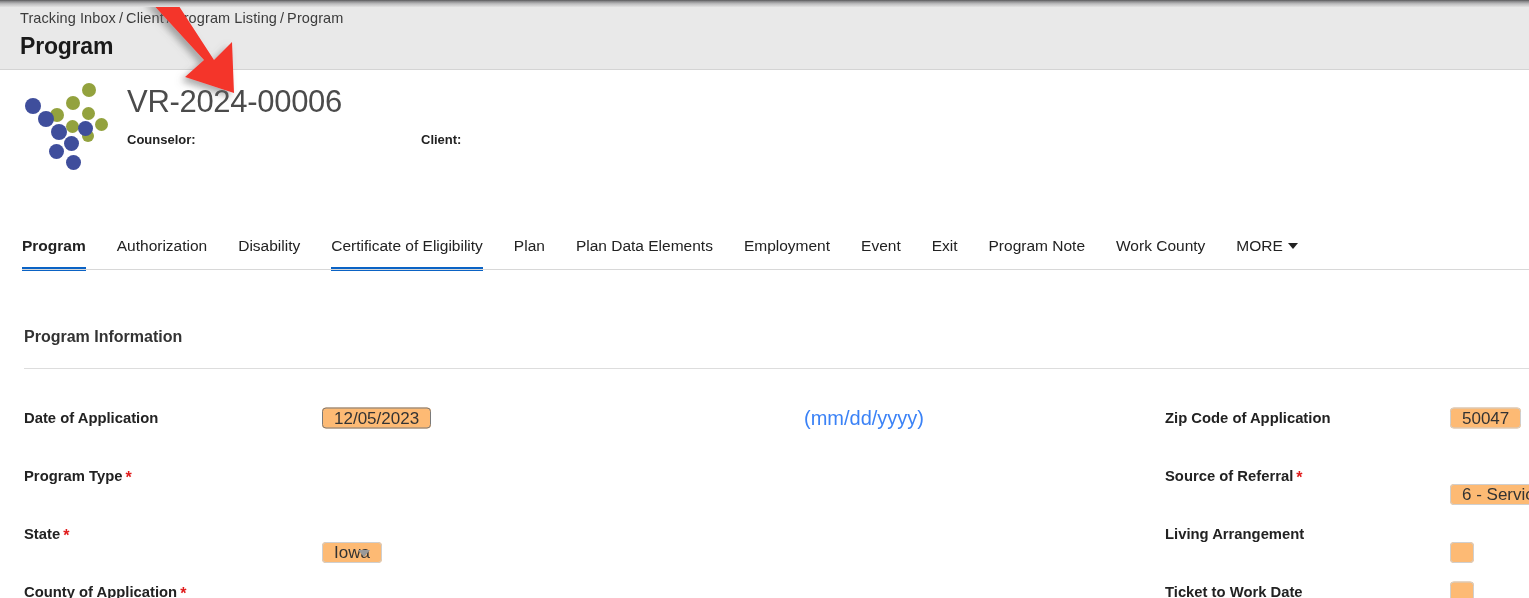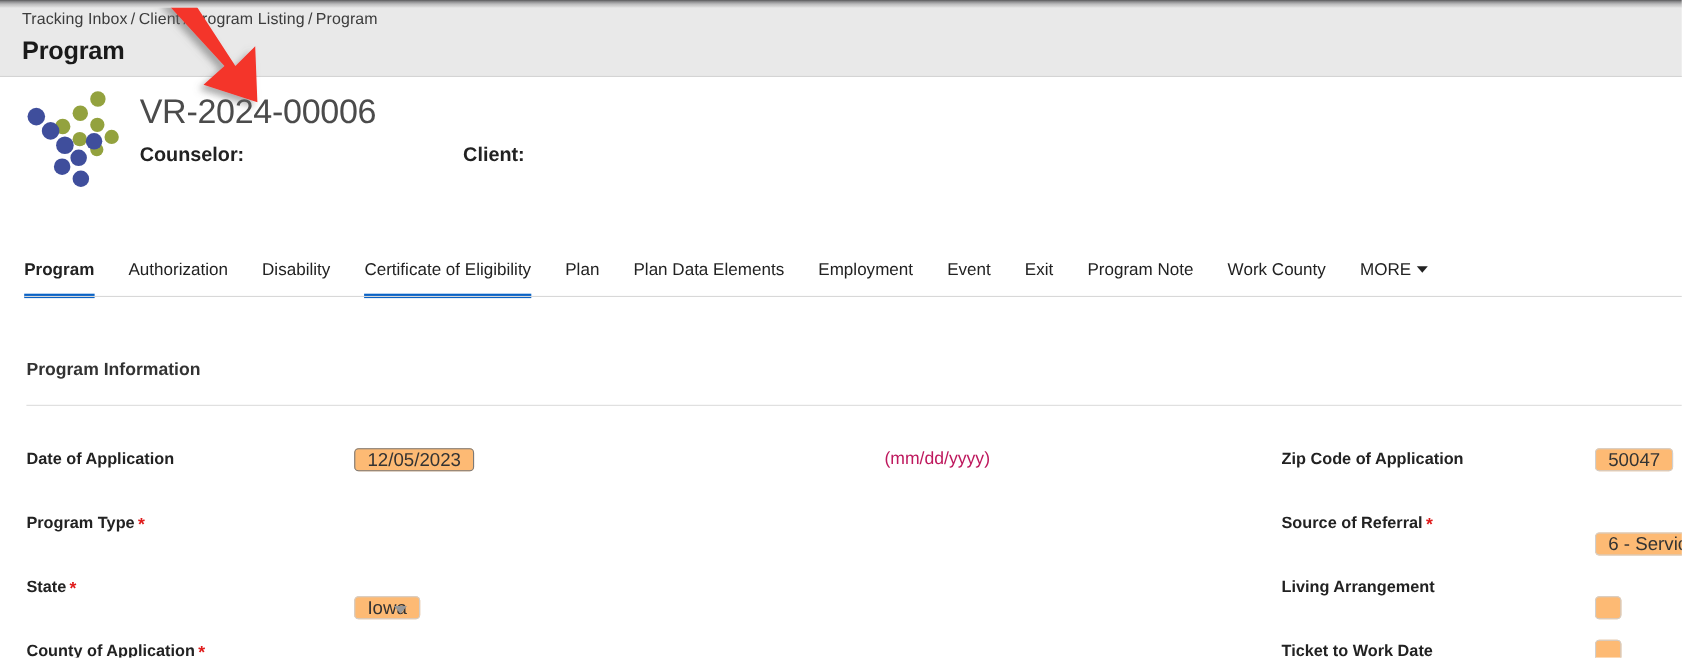--- a/index.html
+++ b/index.html
@@ -84,21 +84,21 @@
     letter-spacing: -0.3px;
   }
   .meta-row {
     position: absolute;
     left: 127px;
     top: 59px;
     height: 20px;
     white-space: nowrap;
   }
   .meta-label {
-    font-size: 18px;
+    font-size: 13px;
     font-weight: bold;
     color: #222222;
   }
   .meta-value {
     font-size: 14.5px;
     color: #222222;
     padding-left: 3px;
   }
   .meta-block-counselor { position: absolute; left: 0; top: 0; }
   .meta-block-client { position: absolute; left: 294px; top: 0; }
@@ -272,22 +272,22 @@
     border-left: 6px solid transparent;
     border-right: 6px solid transparent;
     border-top: 7px solid #999999;
   }
 
   .hint {
     position: absolute;
     left: 804px;
     top: 50px;
     transform: translateY(-50%);
-    font-size: 16px;
-    color: #be185d;
+    font-size: 20px;
+    color: #3b82f6;
     white-space: nowrap;
   }
 
   
   .arrow-annot {
     position: absolute;
     left: 135px;
     top: -2px;
     width: 125px;
     height: 104px;

